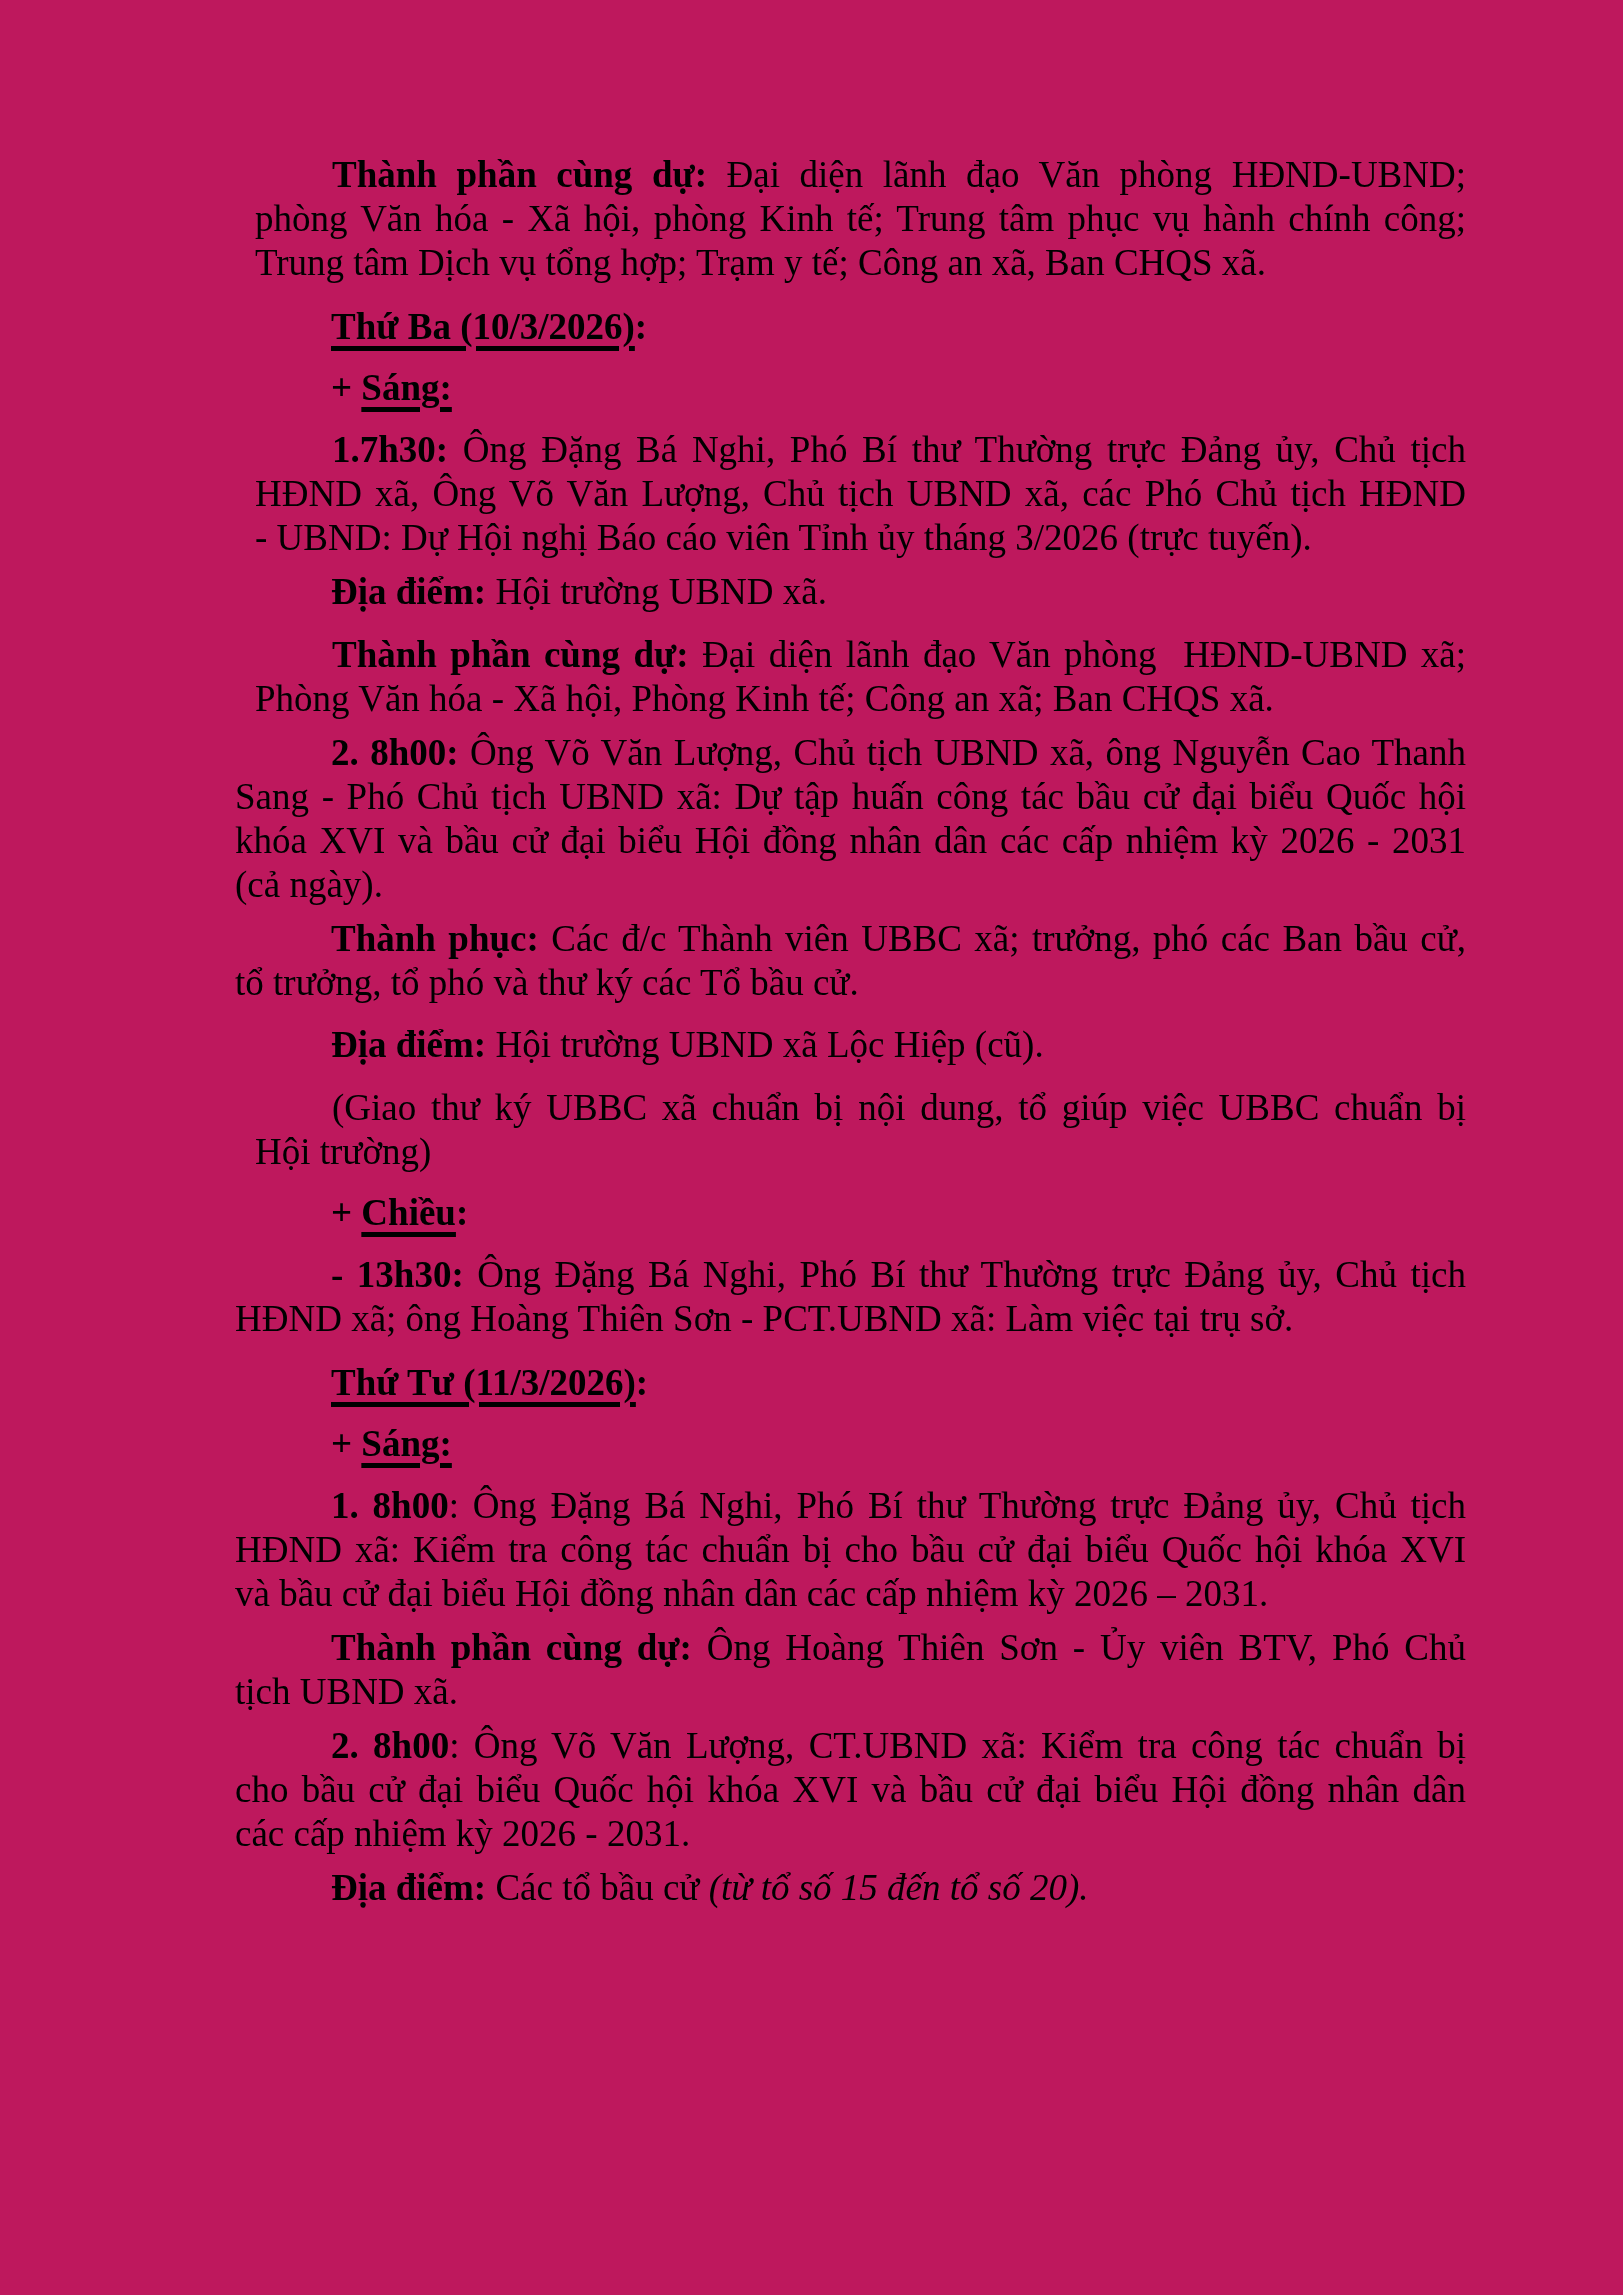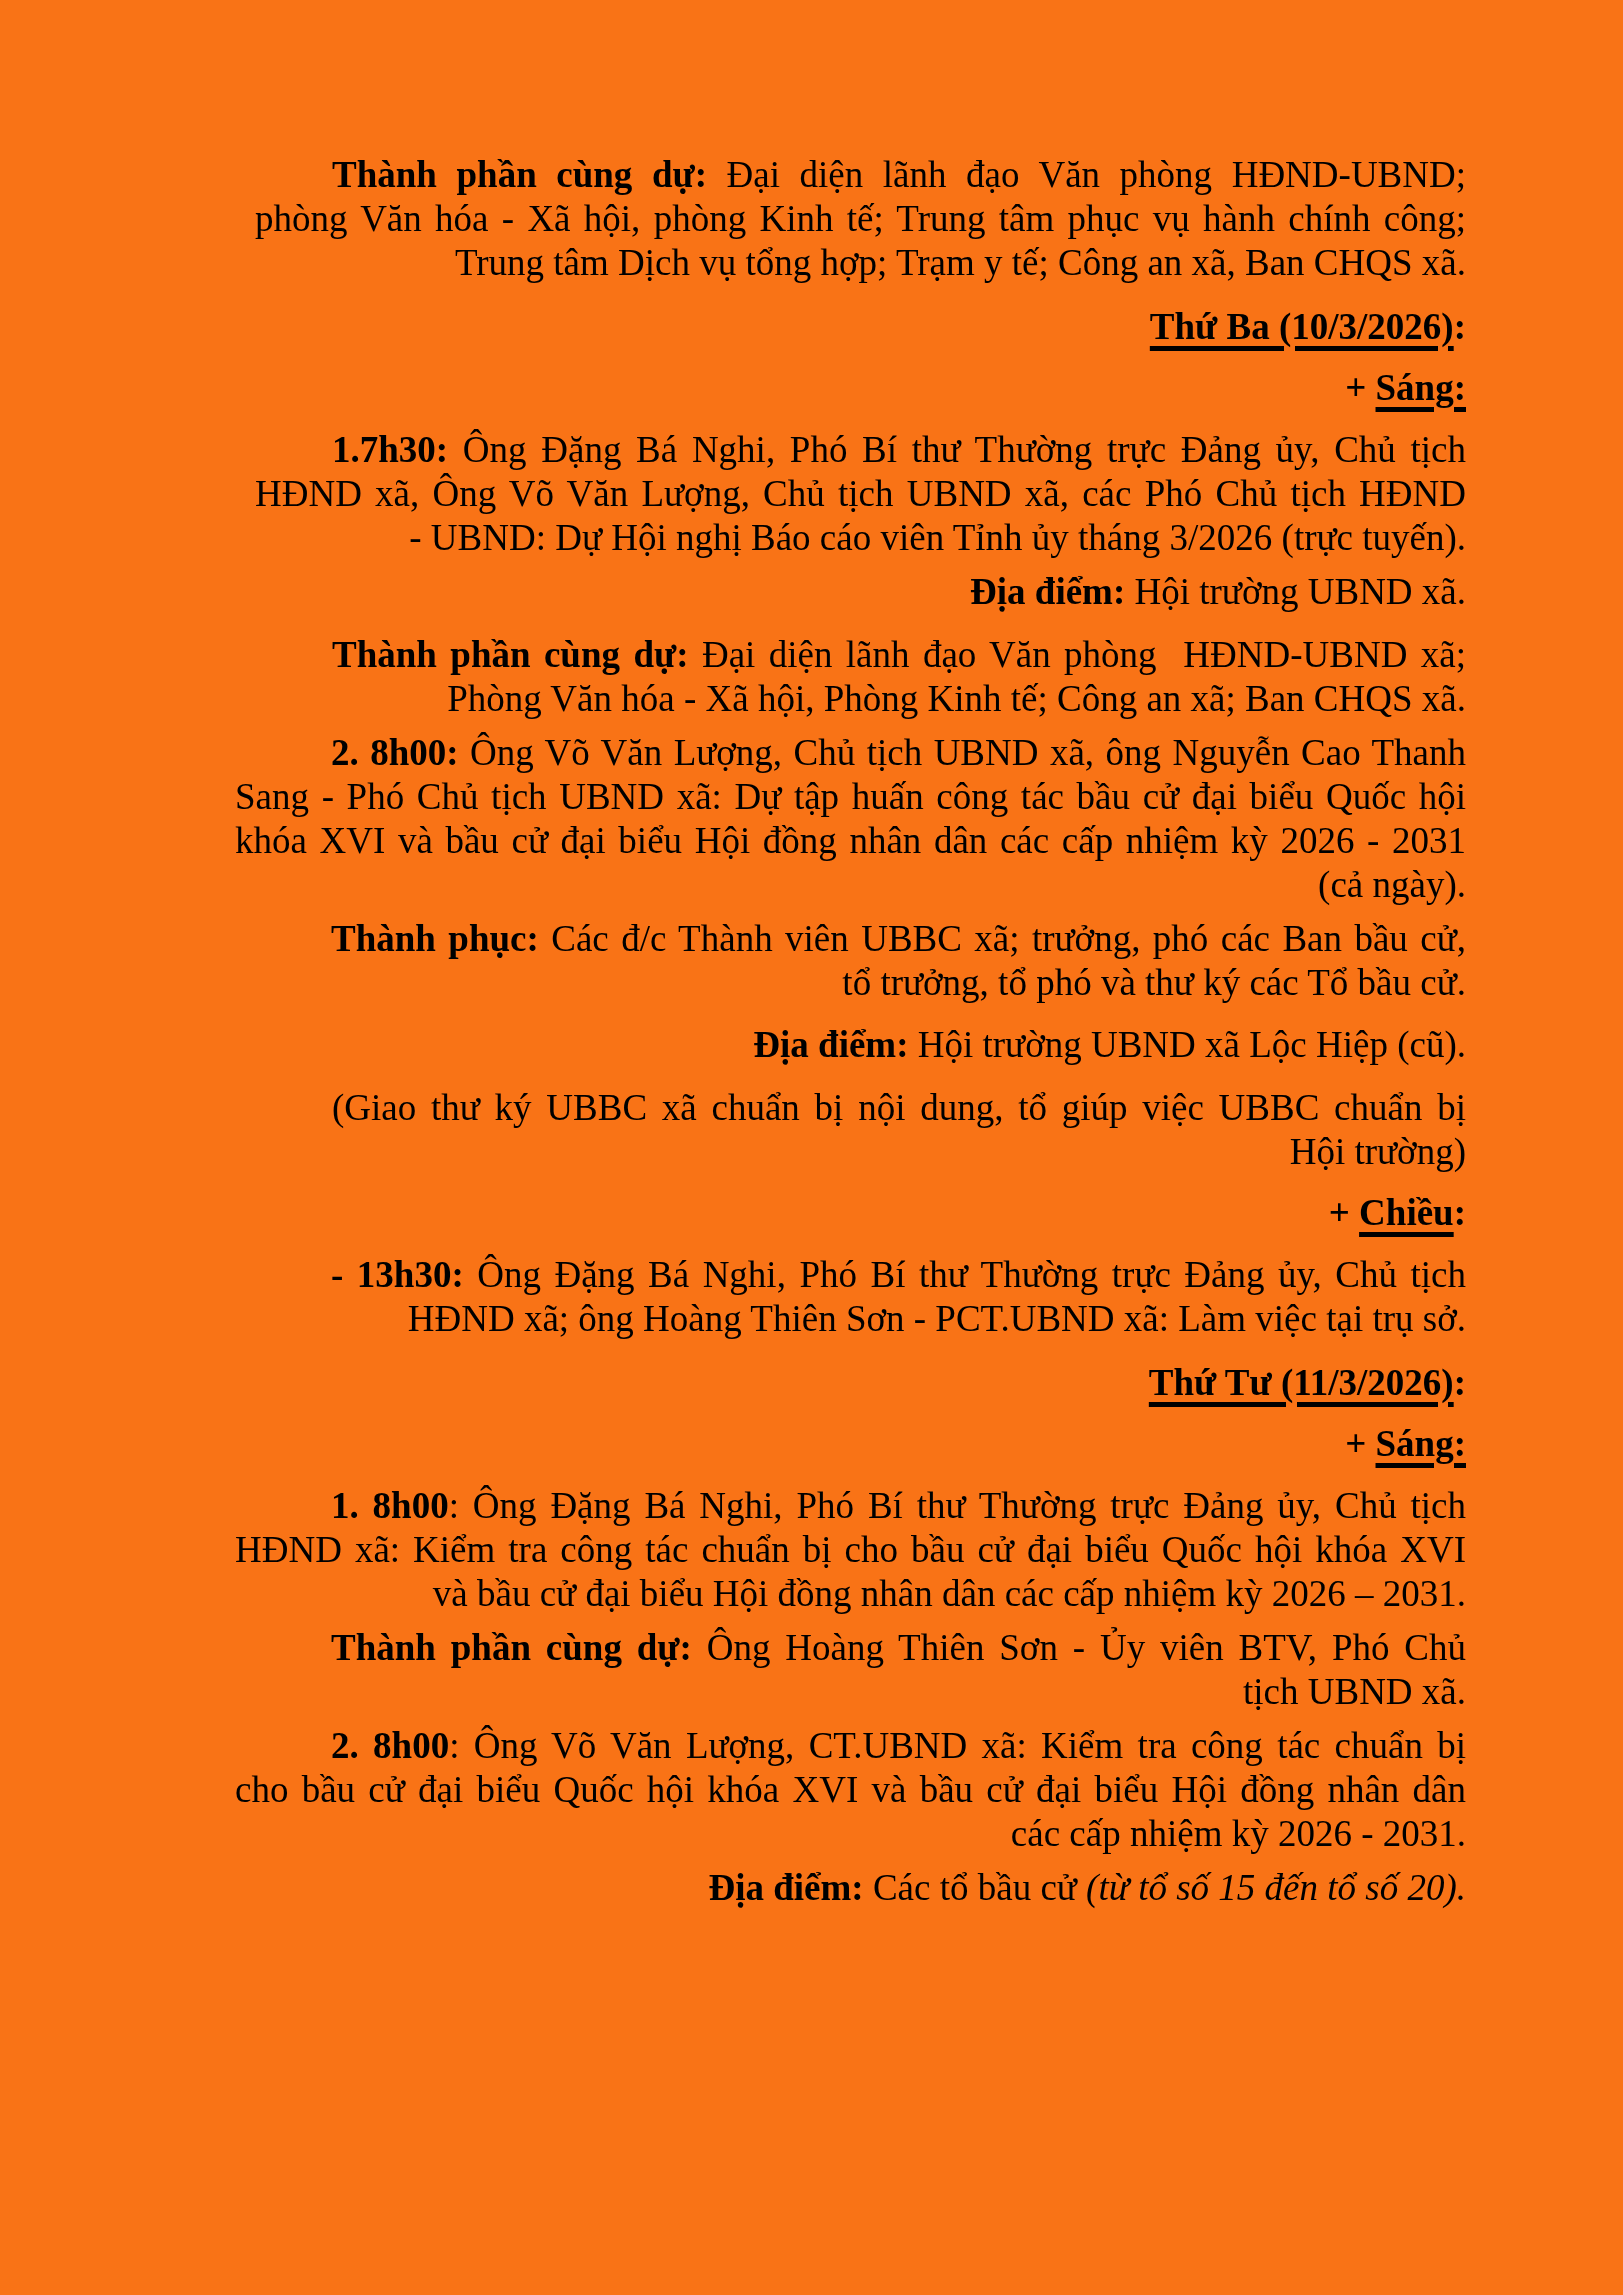--- a/index.html
+++ b/index.html
@@ -4,40 +4,40 @@
 <style>
   html, body {
     margin: 0;
     padding: 0;
     background: #ffffff;
   }
   .page {
     position: relative;
     width: 1624px;
     height: 2295px;
-    background: #f97316;
+    background: #be185d;
     overflow: hidden;
     box-sizing: border-box;
     padding: 153px 158px 0 235px;
     font-family: "Liberation Serif", "DejaVu Serif", serif;
     font-size: 37px;
     line-height: 44px;
     color: #000000;
   }
   .para {
     margin: 0 0 10px 0;
     padding: 0;
   }
   .para.ml { margin-left: 20px; }
   .para.mt { margin-top: 18.4px; }
   .para.head { margin-top: 20px; margin-bottom: 17px; }
   .para.sess { margin-top: 17px; margin-bottom: 18.4px; }
   .ln {
     display: block;
-    text-align: right;
+    text-align: left;
     white-space: normal;
   }
   .ln.j {
     text-align: justify;
     text-align-last: justify;
   }
   .ln.first { padding-left: 96px; }
   .para.ml .ln.first { padding-left: 77px; }
   .seg.b { font-weight: bold; }
   .seg.i { font-style: italic; }

